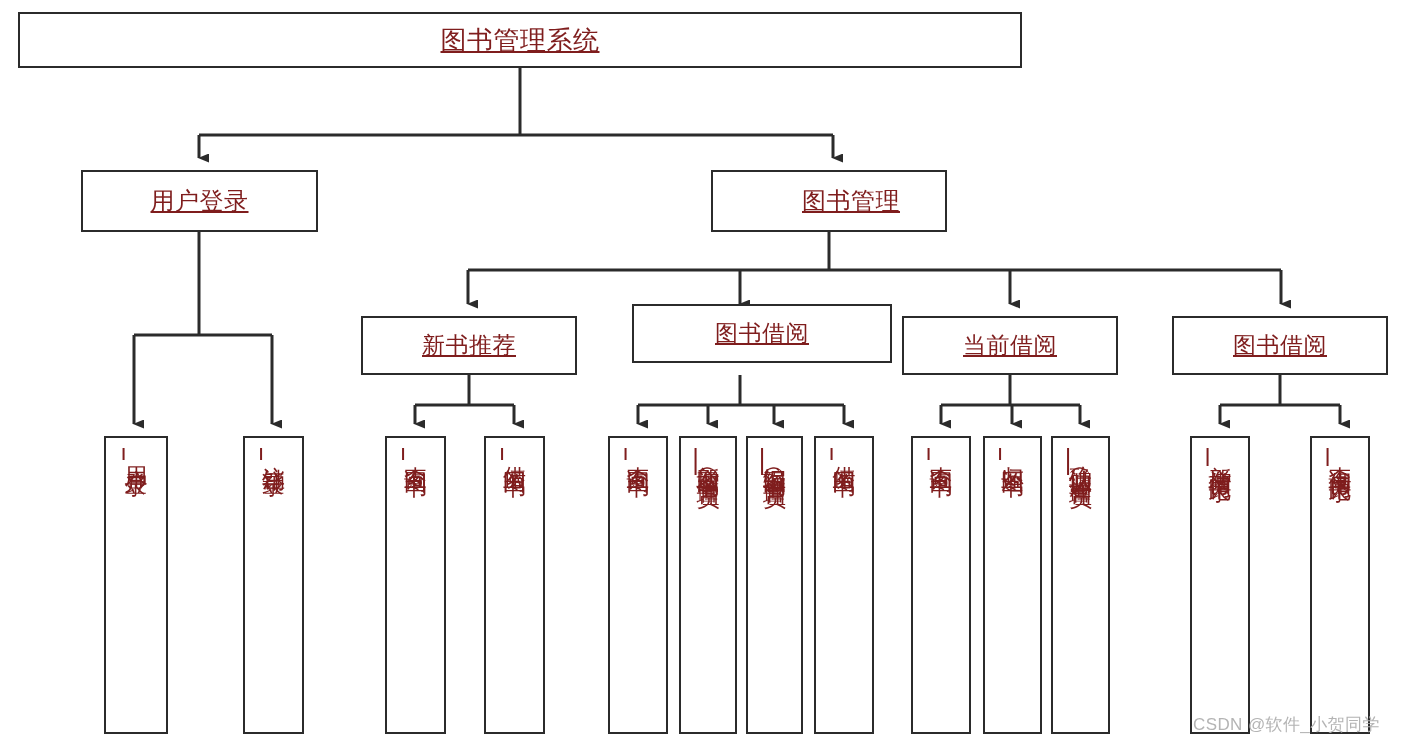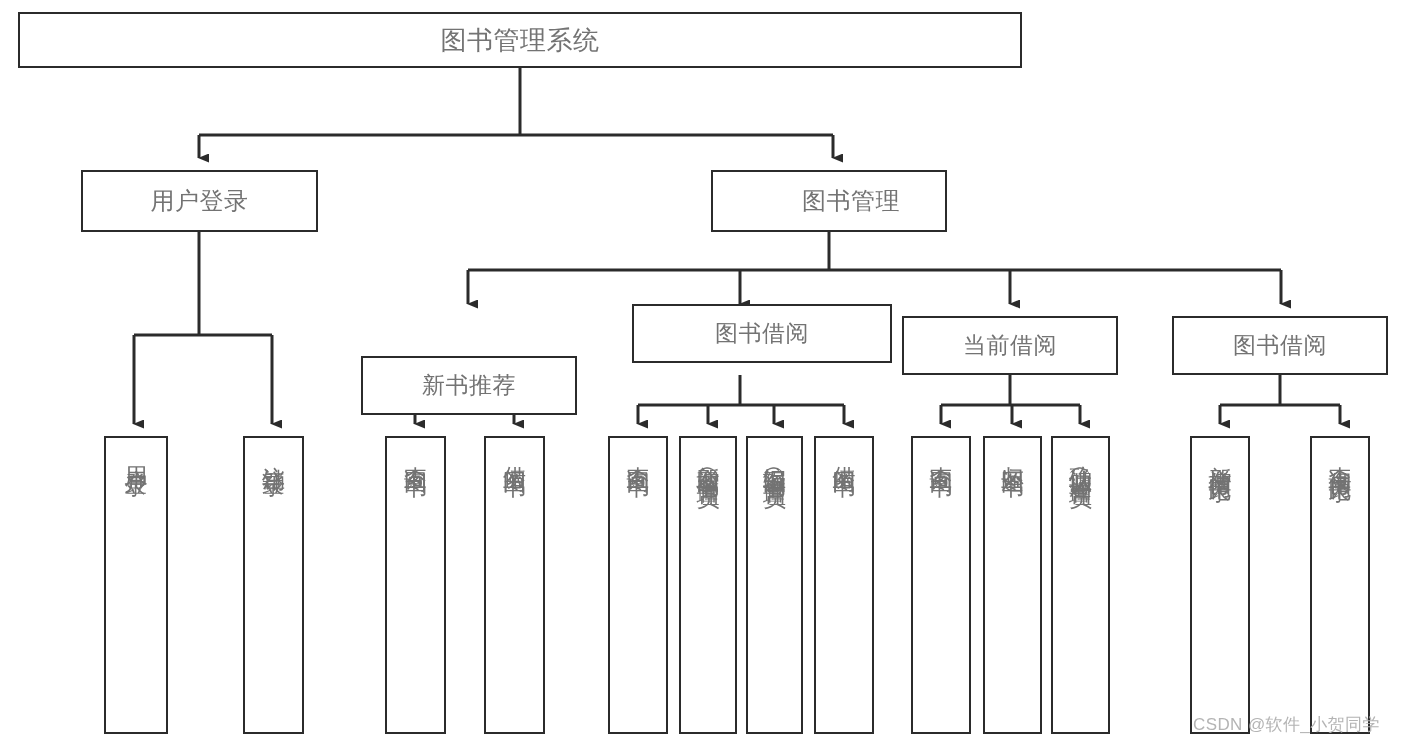--- a/index.html
+++ b/index.html
@@ -27,21 +27,22 @@
     height: 747px;
   }
   .node-box {
     position: absolute;
     box-sizing: border-box;
     border: 2.5px solid #2b2b2b;
     background: #ffffff;
     display: flex;
     align-items: center;
     justify-content: center;
-    color: #737373;
+    color: #7f1d1d;
+    text-decoration: underline;
   }
   .node-label {
     display: block;
     letter-spacing: 0.5px;
     white-space: nowrap;
     line-height: 1.18;
   }
   .node-horizontal .node-label {
     writing-mode: horizontal-tb;
     text-align: center;
@@ -132,21 +133,21 @@
   </div>
 
   <div class="node-box node-horizontal lvl-2" style="left:81px; top:170px; width:237px; height:62px;">
     <span class="node-label">用户登录</span>
   </div>
 
   <div class="node-box node-horizontal lvl-2" style="left:711px; top:170px; width:236px; height:62px;padding-left:44px;">
     <span class="node-label">图书管理</span>
   </div>
 
-  <div class="node-box node-horizontal lvl-3" style="left:361px; top:316px; width:216px; height:59px;margin-top:40px;">
+  <div class="node-box node-horizontal lvl-3" style="left:361px; top:316px; width:216px; height:59px;">
     <span class="node-label">新书推荐</span>
   </div>
 
   <div class="node-box node-horizontal lvl-3" style="left:632px; top:304px; width:260px; height:59px;">
     <span class="node-label">图书借阅</span>
   </div>
 
   <div class="node-box node-horizontal lvl-3" style="left:902px; top:316px; width:216px; height:59px;">
     <span class="node-label">当前借阅</span>
   </div>

